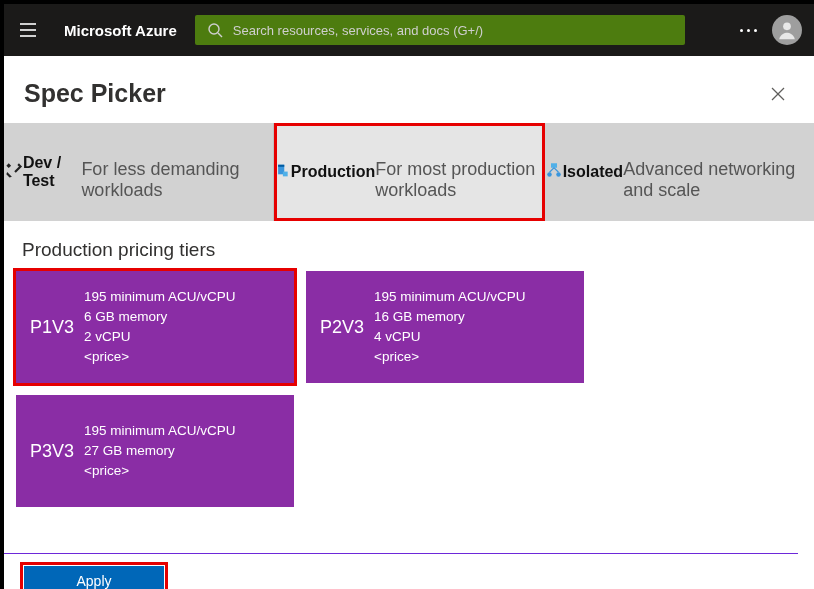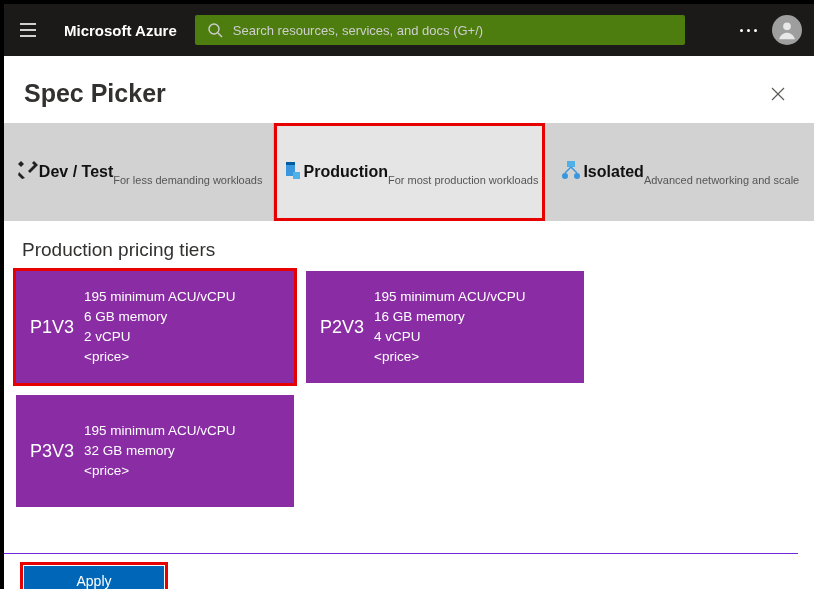--- a/index.html
+++ b/index.html
@@ -33,21 +33,21 @@
   .scrollpane::-webkit-scrollbar-track { background:#f3f2f1; }
   .scrollpane::-webkit-scrollbar-thumb { background:#c8c6c4; border-radius:8px; border:3px solid #f3f2f1; }
   
   
   .tabs { display:flex; height:98px; }
   .tab { flex:1; background:#d2d2d2; display:flex; flex-direction:row; align-items:center; justify-content:center; cursor:pointer; border-right:1px solid #c0c0c0; }
   .tab:last-child { border-right:none; }
   .tab.selected { background:#e5e5e5; outline:3px solid #e60000; outline-offset:-3px; }
   .tab .ticon { height:24px; width:24px; margin-bottom:4px; display:flex; align-items:center; justify-content:center; }
   .tab .tlabel { font-size:16px; font-weight:600; color:#111; }
-  .tab .tdesc { font-size:11px; color:#555; margin-top:16px; }
+  .tab .tdesc { font-size:18px; color:#555; margin-top:16px; }
   
   
   .section-title { font-size:19px; font-weight:400; color:#323130; padding: 18px 18px 10px 18px; }
   
   
   .tiers { display:flex; flex-wrap:wrap; gap:12px; padding:0 12px 20px 12px; }
   .tier { width:278px; height:112px; background:#8a2da5; color:#fff; display:flex; align-items:center; padding:0 14px; cursor:pointer; }
   .tier.selected { outline:3px solid #e60000; outline-offset:0px; }
   .tier .sku { font-weight:400; font-size:18px; width:54px; flex-shrink:0; }
   .tier .specs { font-size:13.5px; line-height:1.5; }
@@ -158,21 +158,21 @@
           <div>195 minimum ACU/vCPU</div>
           <div>16 GB memory</div>
           <div>4 vCPU</div>
           <div>&lt;price&gt;</div>
         </div>
       </div>
       <div class="tier">
         <div class="sku">P3V3</div>
         <div class="specs">
           <div>195 minimum ACU/vCPU</div>
-          <div>32 GB memory</div>
+          <div>27 GB memory</div>
           <div>&lt;price&gt;</div>
         </div>
       </div>
     </div>
 
     <div style="height:80px"></div>
   </div>
 
   <div class="footer">
     <div class="footer-wrap">

